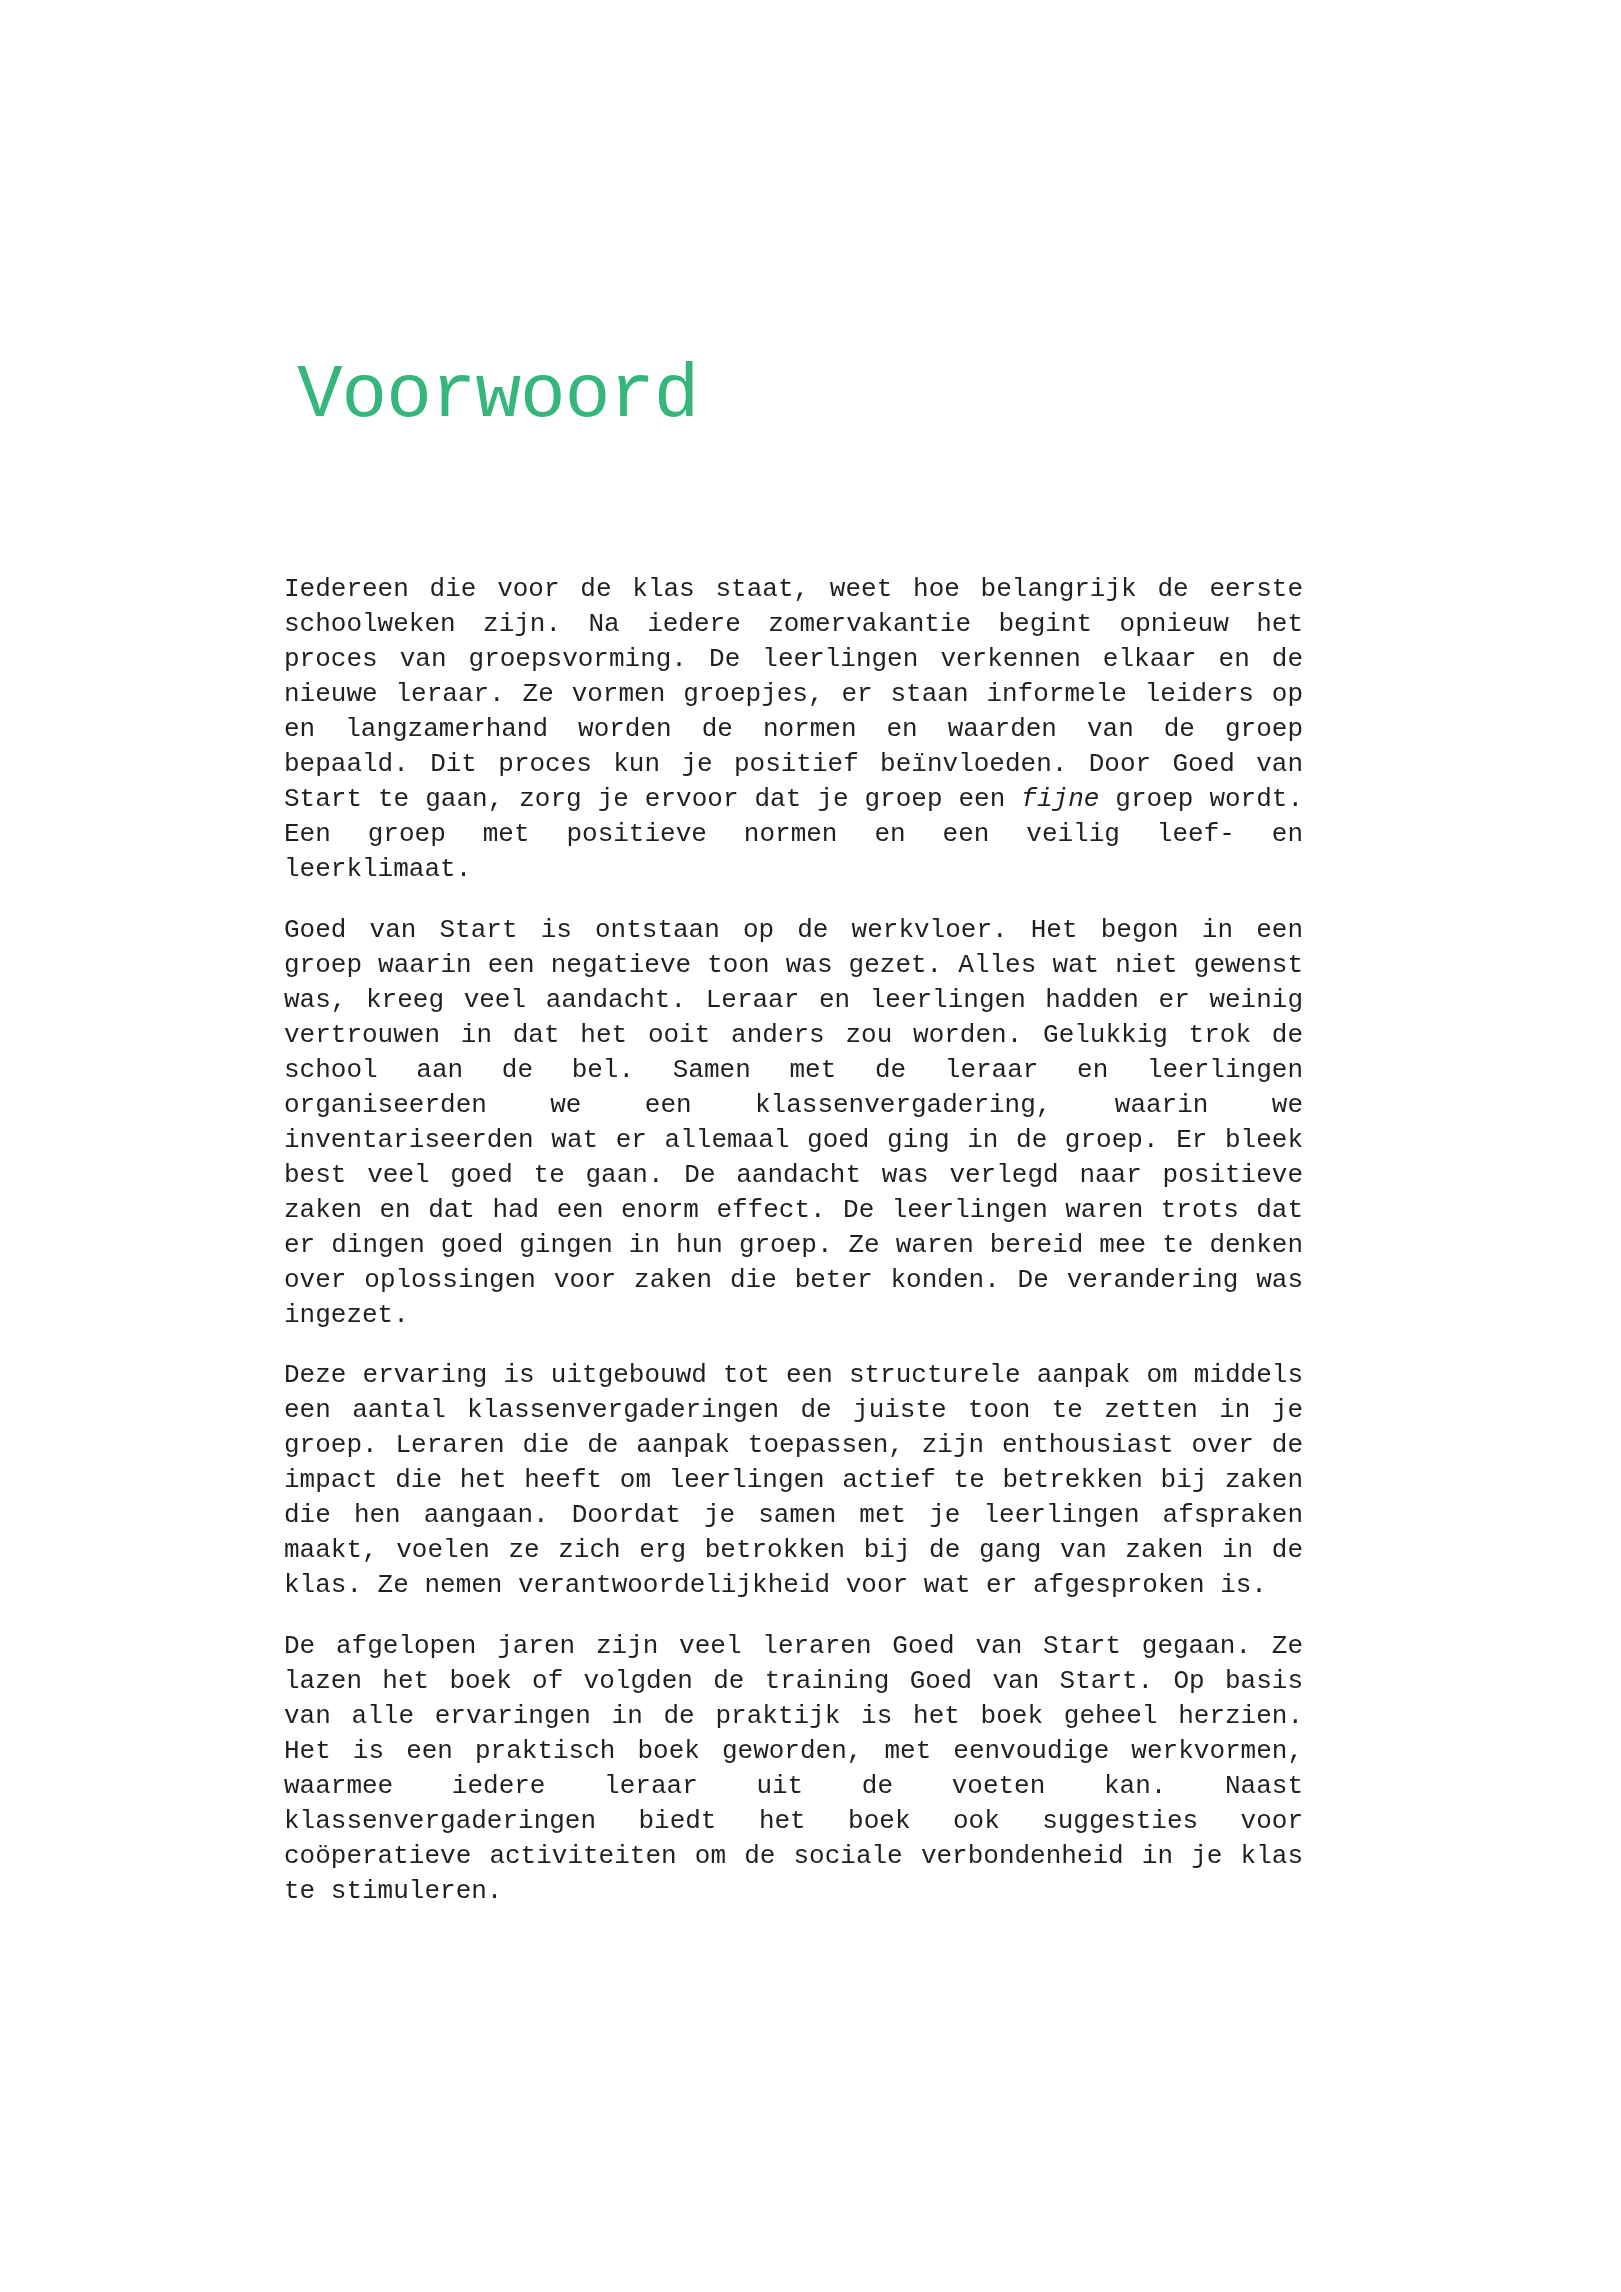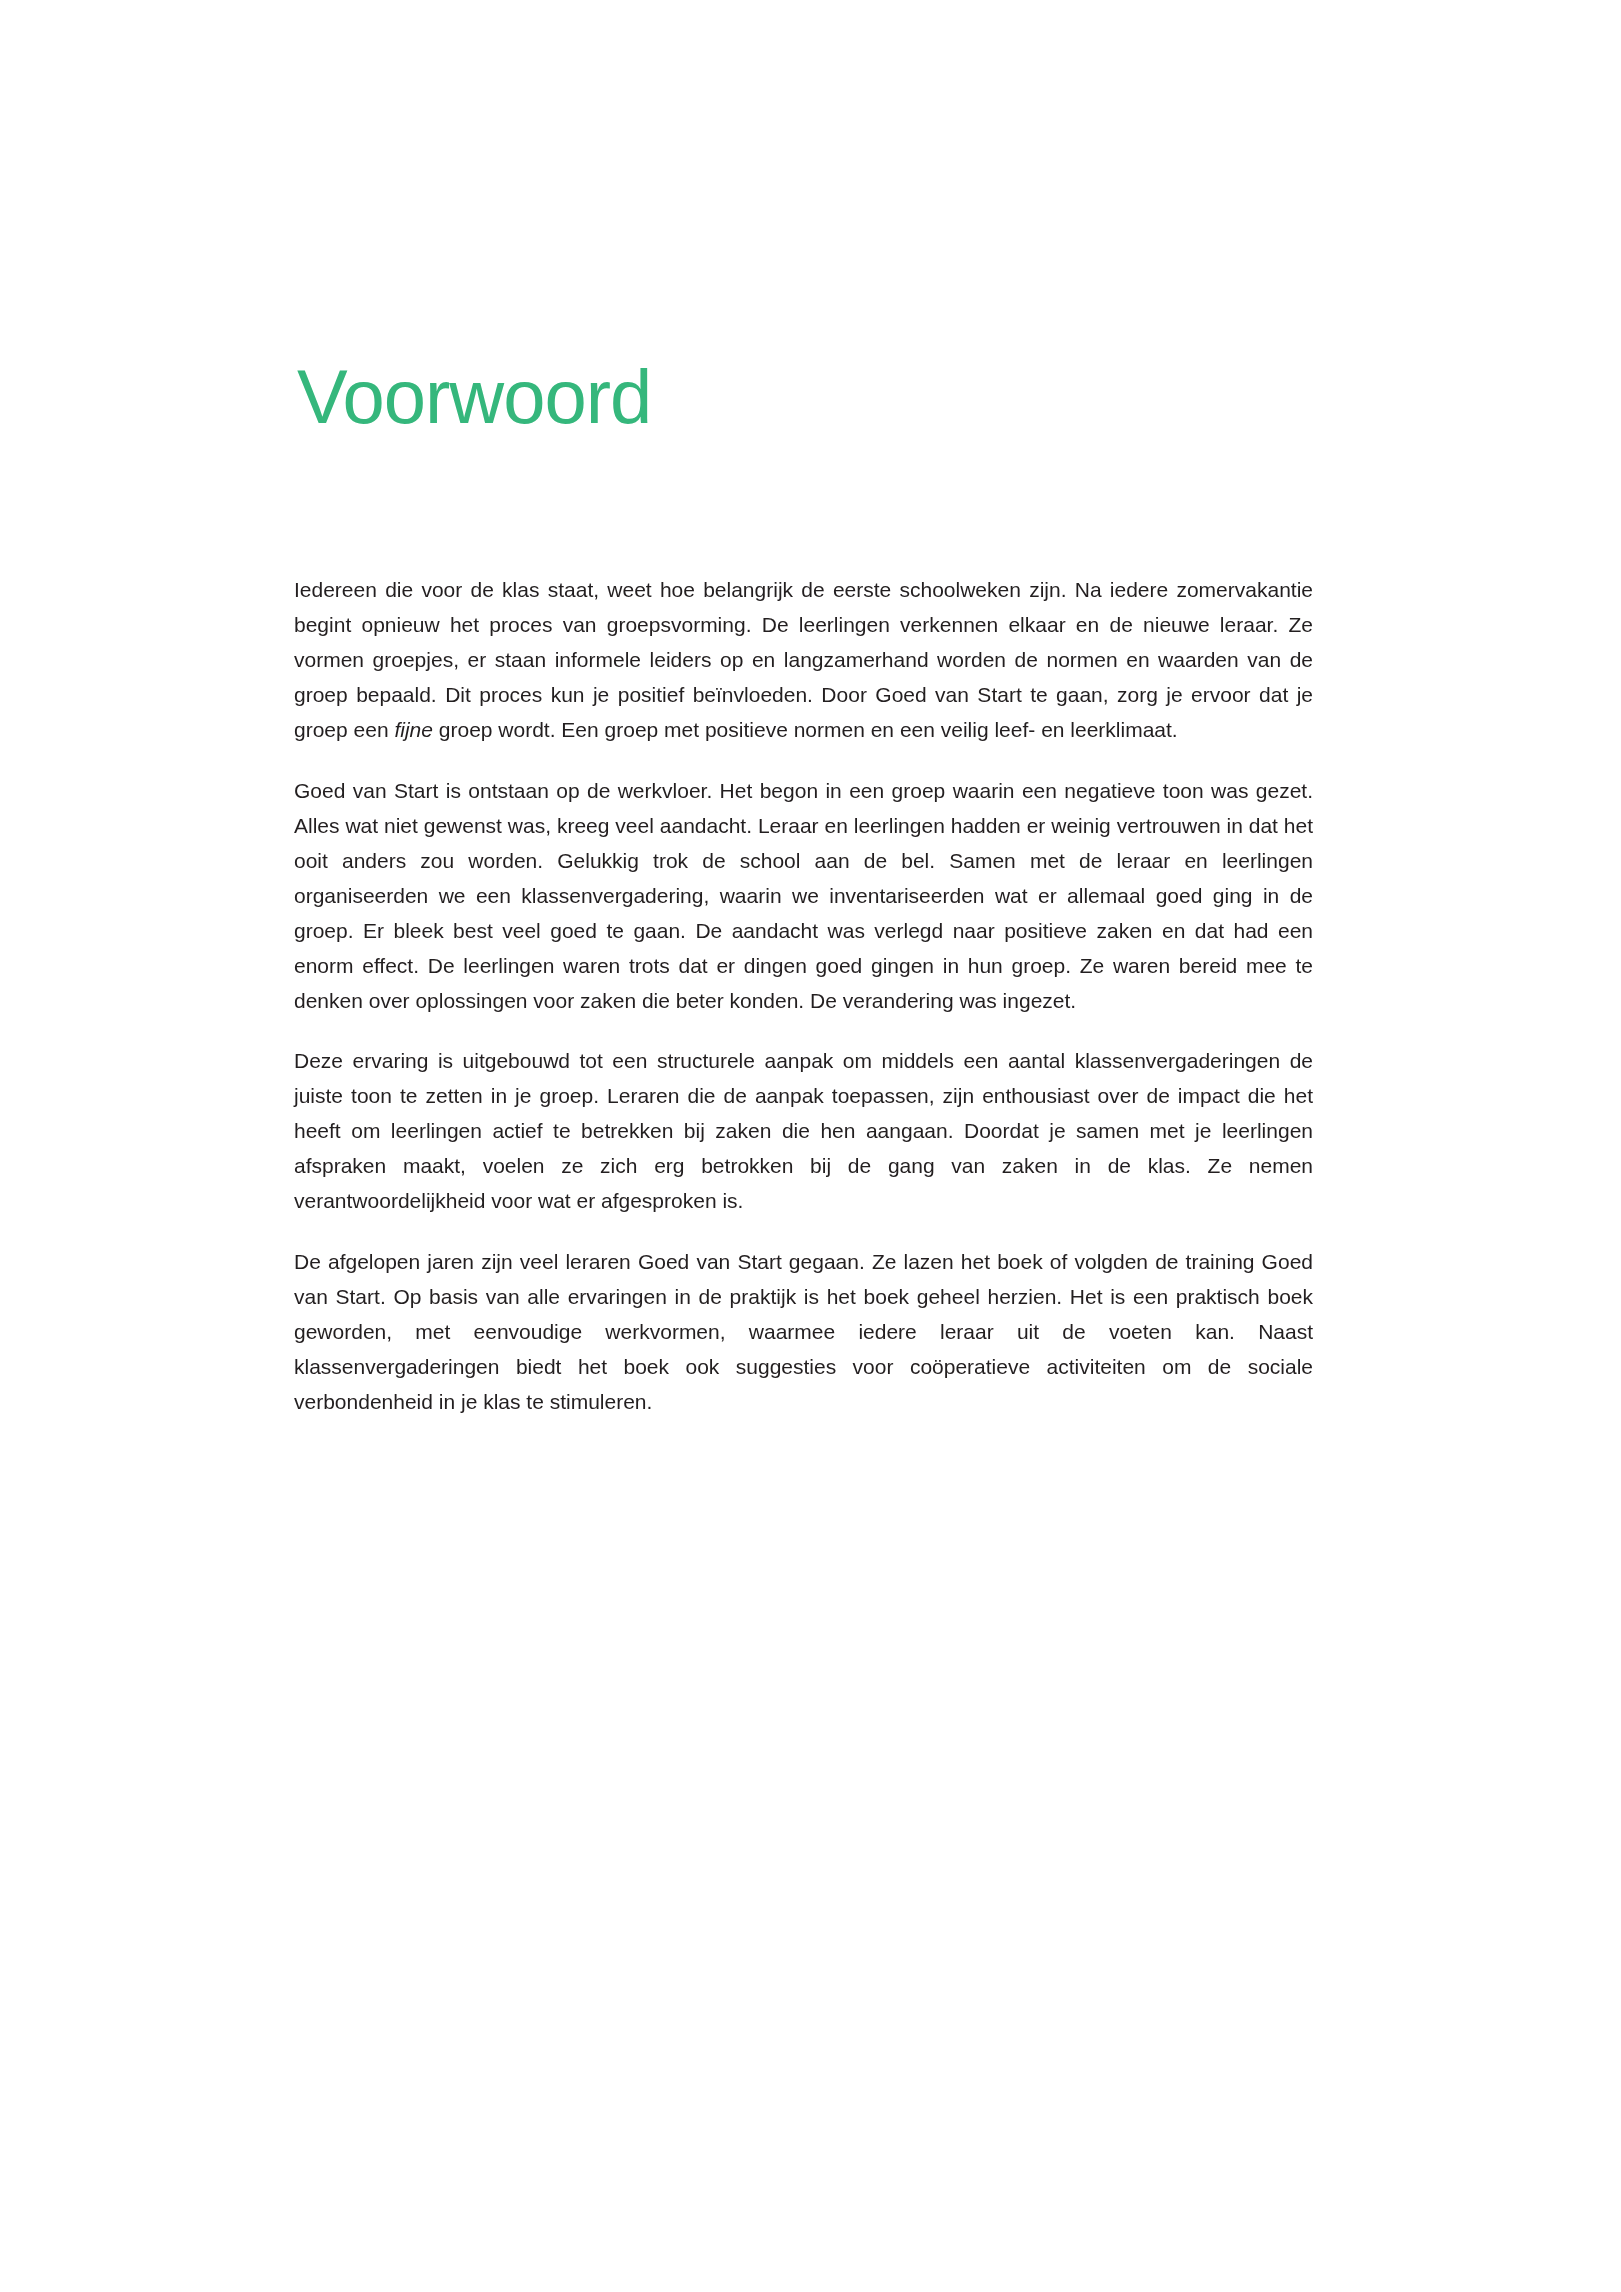--- a/index.html
+++ b/index.html
@@ -6,39 +6,39 @@
     margin: 0;
     padding: 0;
     background: #ffffff;
   }
   .page {
     position: relative;
     width: 1621px;
     height: 1915px;
     background: #ffffff;
     overflow: hidden;
-    font-family: Liberation Sans, sans-serif;
+    font-family: Liberation Mono, monospace;
   }
   .title {
     position: absolute;
     left: 297px;
     top: 355px;
     margin: 0;
     font-size: 76px;
     font-weight: 300;
     letter-spacing: -1px;
     line-height: 1.1;
     color: #35b77c; 
   }
   .body-text {
     position: absolute;
-    left: 294px;
+    left: 284px;
     top: 572px;
     width: 1019px;
-    font-size: 21px;
+    font-size: 26px;
     line-height: 35px;
     color: #231f20;
     text-align: justify;
     hyphens: auto;
   }
   .body-text p {
     margin: 0 0 25.5px 0;
   }
   .body-text em {
     font-style: italic;

